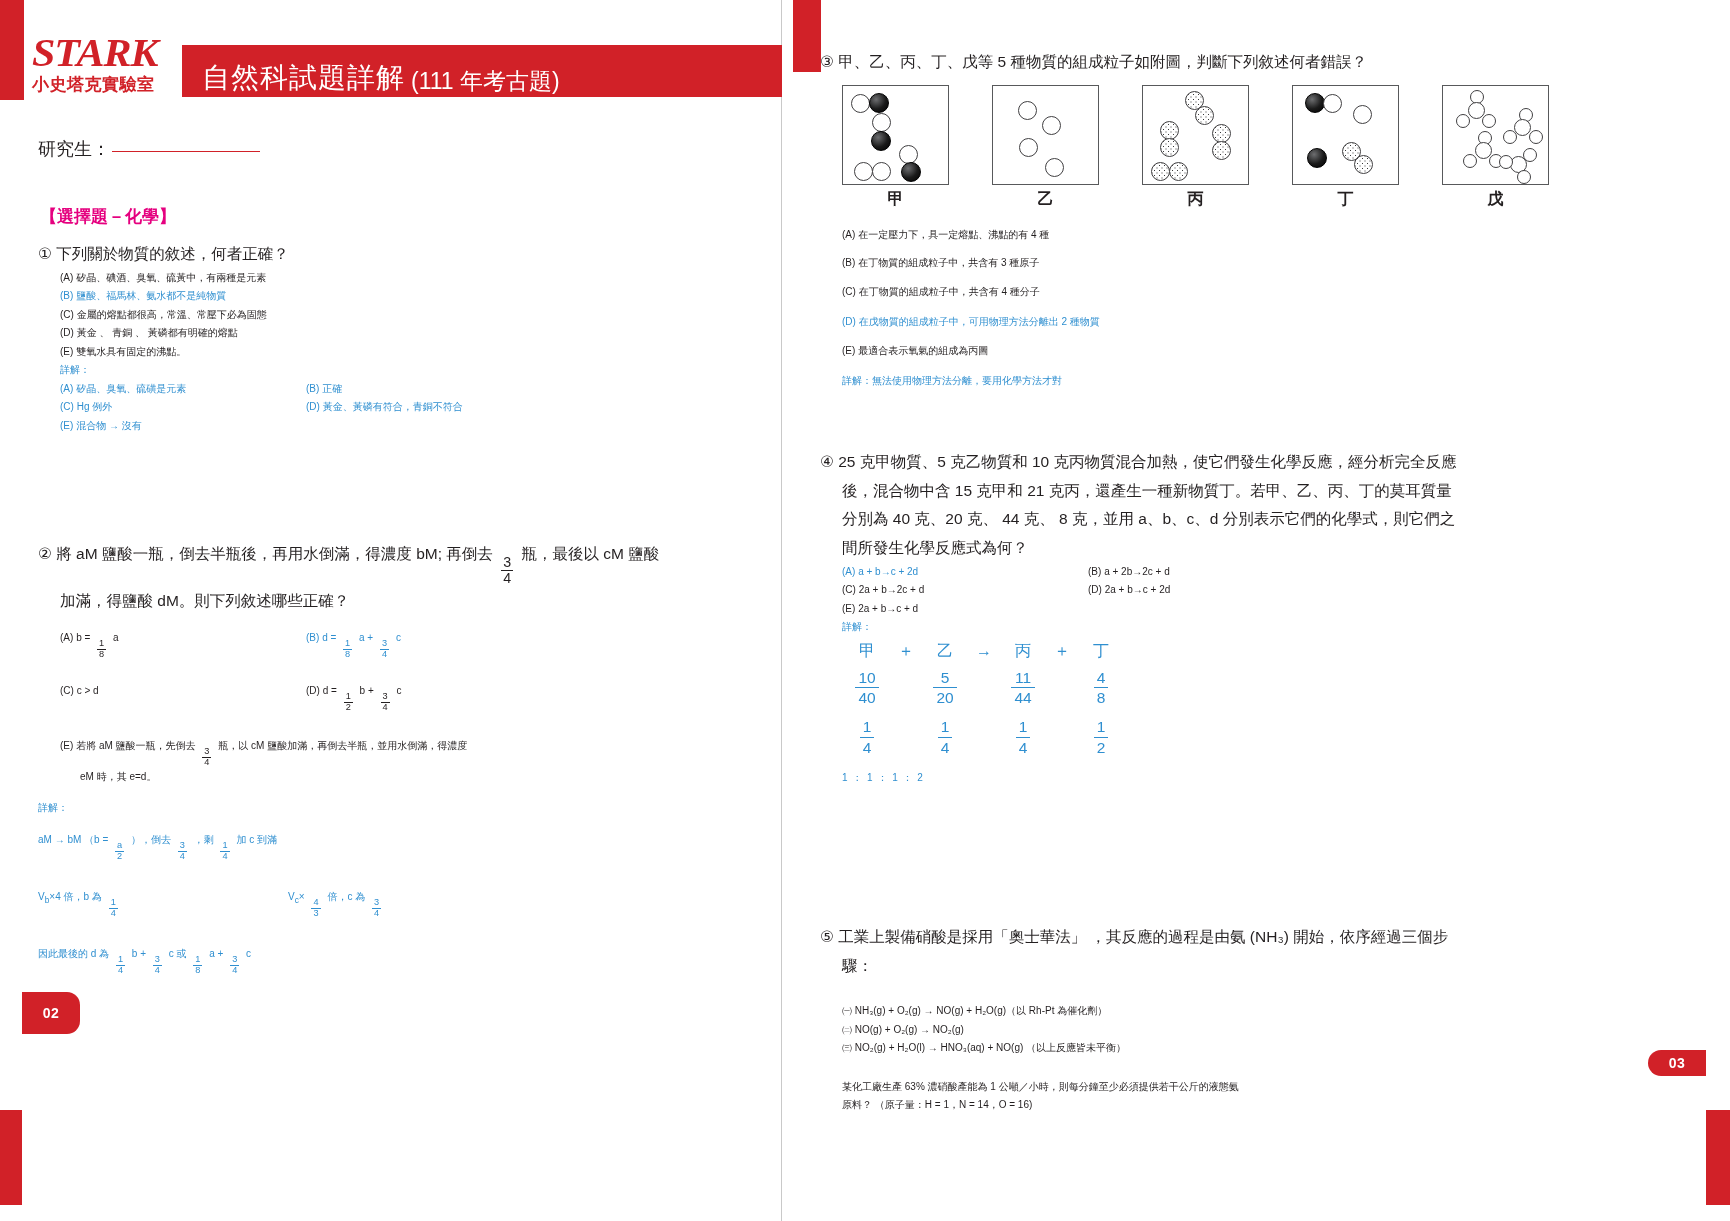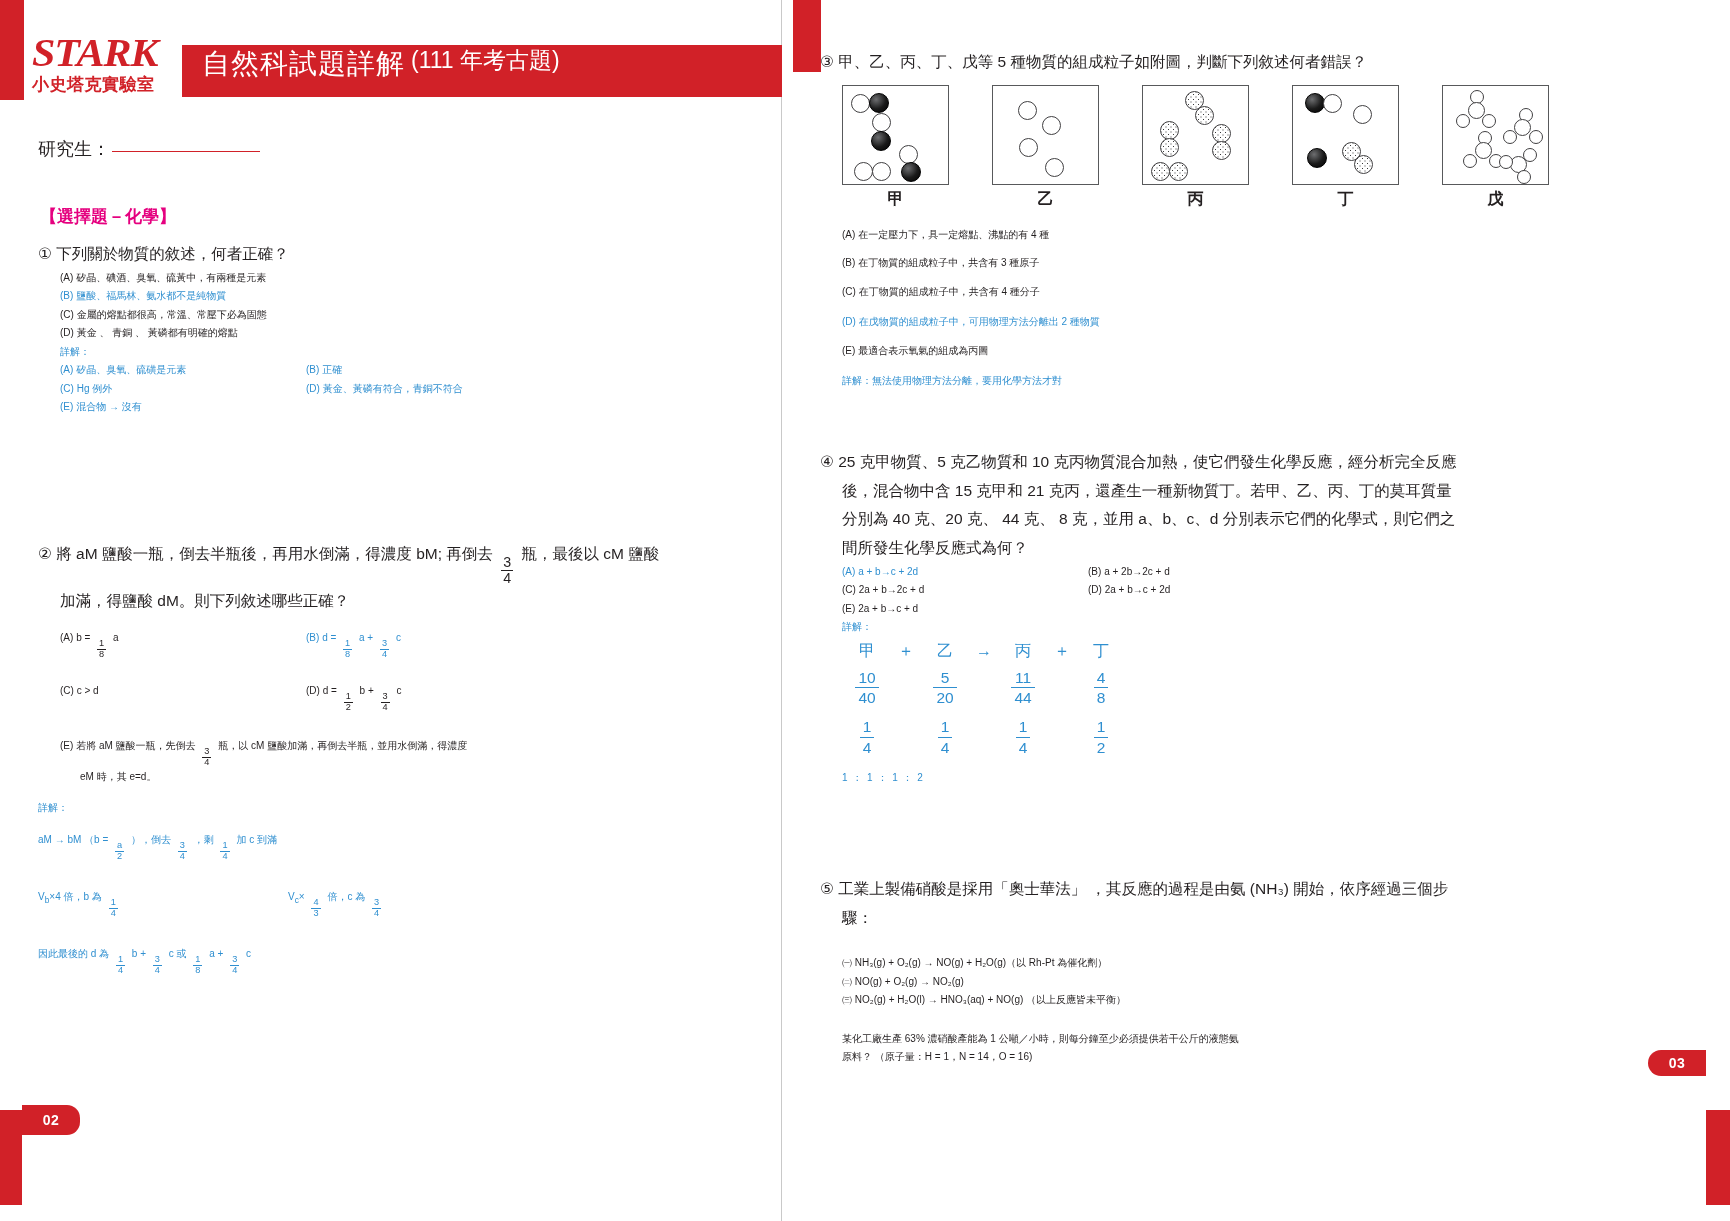--- a/index.html
+++ b/index.html
@@ -19,42 +19,42 @@
   .corner-tr { position:absolute; left:793px; top:0; width:28px; height:72px; background:#d12128; }
   .corner-bl { position:absolute; left:0; top:1110px; width:22px; height:95px; background:#d12128; }
   .corner-br { position:absolute; left:1706px; top:1110px; width:24px; height:95px; background:#d12128; }
 
   
   .pagenum {
     position:absolute; background:#d12128; color:#fff;
     font-size:14px; font-weight:bold; letter-spacing:0.5px;
     display:flex; align-items:center; justify-content:center;
   }
-  .pagenum.left  { left:22px;  top:1105px; width:58px; height:30px; border-radius:0 13px 13px 0; }
+  .pagenum.left  { left:22px;  top:992px; width:58px; height:42px; border-radius:0 13px 13px 0; }
   .pagenum.right { left:1648px; top:1050px; width:58px; height:26px; border-radius:13px 0 0 13px; }
 
   
   .logo { position:absolute; left:32px; top:32px; width:140px; height:62px; }
   .logo-wordmark {
     font-family:"Liberation Serif", serif;
     font-weight:bold; font-style:italic;
     font-size:40px; letter-spacing:-1px;
     color:#d12128; line-height:42px;
     -webkit-text-stroke:0px;
     transform: scaleX(1.05);
     transform-origin: left center;
   }
   .logo-sub {
     font-size:17px; font-weight:bold; color:#d12128;
     letter-spacing:0.5px; line-height:20px; margin-top:1px;
   }
   .title-bar {
     position:absolute; left:182px; top:45px; width:600px; height:52px;
     background:#d12128; color:#fff;
-    display:flex; align-items:flex-start; padding-left:20px;
+    display:flex; align-items:flex-end; padding-left:20px;
   }
   .title-main { font-size:28px; letter-spacing:1px; }
   .title-sub  { font-size:23px; margin-left:6px; }
 
   .student-line { position:absolute; left:38px; top:137px; font-size:18px; color:#231f20; }
   .student-line .rule {
     display:inline-block; width:148px; border-bottom:1.6px solid #d12128;
     vertical-align: 3px; margin-left:2px;
   }
 
@@ -162,20 +162,24 @@
         <span>(B)</span>
         <span>鹽酸、福馬林、氨水都不是純物質</span>
       </div>
       <div class="opt indent1">
         <span>(C)</span>
         <span>金屬的熔點都很高，常溫、常壓下必為固態</span>
       </div>
       <div class="opt indent1">
         <span>(D)</span>
         <span>黃金 、 青銅 、 黃磷都有明確的熔點</span>
+      </div>
+      <div class="opt indent1">
+        <span>(E)</span>
+        <span>雙氧水具有固定的沸點。</span>
       </div>
 
       <div class="opt indent1 blue">詳解：</div>
 
       <div class="opt indent1 blue opt-row">
         <div class="opt-col-a">
           <span>(A)</span>
           <span>矽晶、臭氧、硫磺是元素</span>
         </div>
         <div class="opt-col-b">
@@ -552,21 +556,21 @@
           <span class="fr-stack">
             <span class="n">1</span>
             <span class="d">2</span>
           </span>
         </div>
       </div>
 
       <div class="opt indent1 blue" style="margin-top:12px; letter-spacing:1px;">1 ： 1 ： 1 ： 2</div>
     </div>
 
-    <div style="position:absolute; top:875px; left:0; width:700px;">
+    <div style="position:absolute; top:923px; left:0; width:700px;">
       <div class="q">
         <span class="qnum">⑤</span>
         <span>工業上製備硝酸是採用「奧士華法」 ，其反應的過程是由氨 (NH₃) 開始，依序經過三個步</span>
       </div>
       <div class="q indent1">驟：</div>
 
       <div class="opt indent1" style="margin-top:22px;">㈠ NH₃(g) + O₂(g) → NO(g) + H₂O(g)（以 Rh-Pt 為催化劑）</div>
       <div class="opt indent1">㈡ NO(g) + O₂(g) → NO₂(g)</div>
       <div class="opt indent1">㈢ NO₂(g) + H₂O(l) → HNO₃(aq) + NO(g) （以上反應皆未平衡）</div>
 

